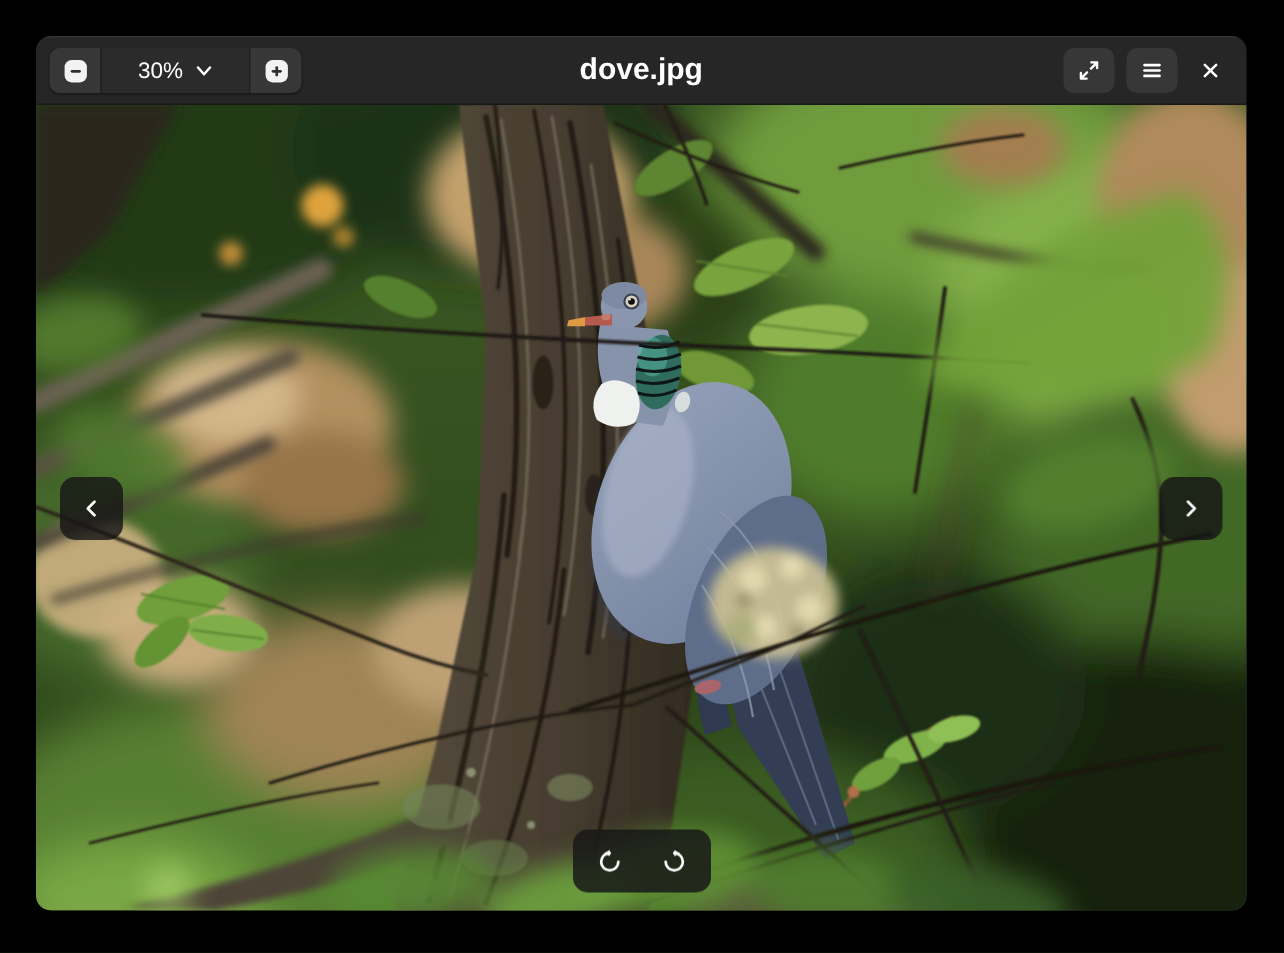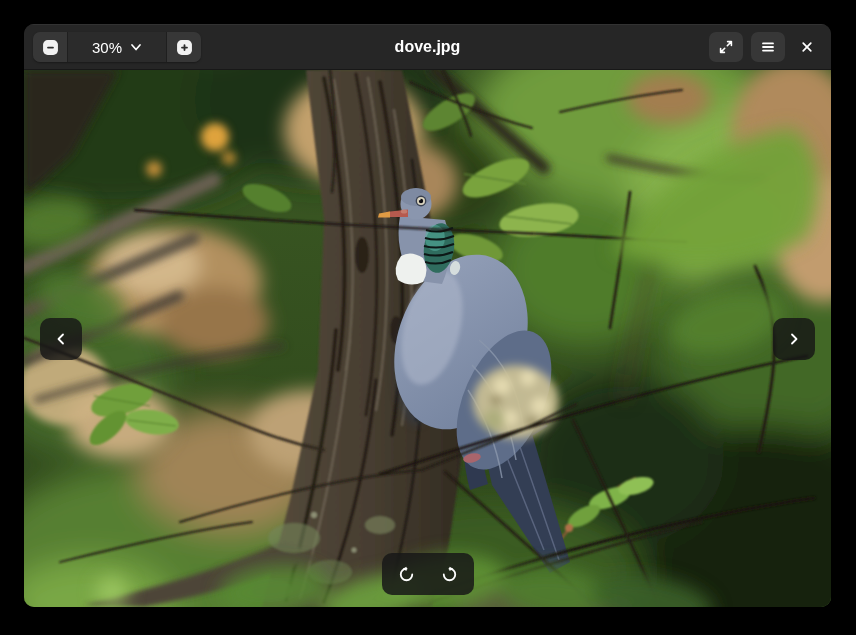--- a/index.html
+++ b/index.html
@@ -17,21 +17,21 @@
               box-shadow:inset 0 1px 0 rgba(255,255,255,.06); }
   .zoom-group { position:absolute; left:9px; top:8px; height:30px; display:flex;
                 border-radius:7px; overflow:hidden; background:#2b2b2b;
                 box-shadow:0 1px 2px rgba(0,0,0,.35); }
   .zg-btn { width:34px; height:30px; background:#373737; border:none; display:flex;
             align-items:center; justify-content:center; cursor:pointer; }
   .zg-mid { width:100px; height:30px; background:#2b2b2b; display:flex; gap:8px;
             align-items:center; justify-content:center; color:#fff; font-size:15px;
             border-left:1px solid #1f1f1f; border-right:1px solid #1f1f1f; cursor:pointer; }
   .window-title { position:absolute; left:50%; top:50%; transform:translate(-50%,-50%);
-                  color:#ffffff; font-size:16px; font-weight:700; white-space:nowrap; }
+                  color:#ffffff; font-size:20px; font-weight:700; white-space:nowrap; }
   .right-controls { position:absolute; right:10px; top:8px; height:30px;
                     display:flex; gap:8px; align-items:center; }
   .hb-btn { width:34px; height:30px; border-radius:7px; background:#373737; border:none;
             display:flex; align-items:center; justify-content:center; cursor:pointer; }
   .flat-btn { width:28px; height:30px; background:transparent; border:none;
               display:flex; align-items:center; justify-content:center; cursor:pointer; }
 
   
   .content { position:relative; width:807px; height:537px; background:#2c4419; }
   .scene { position:absolute; inset:0; display:block; }

